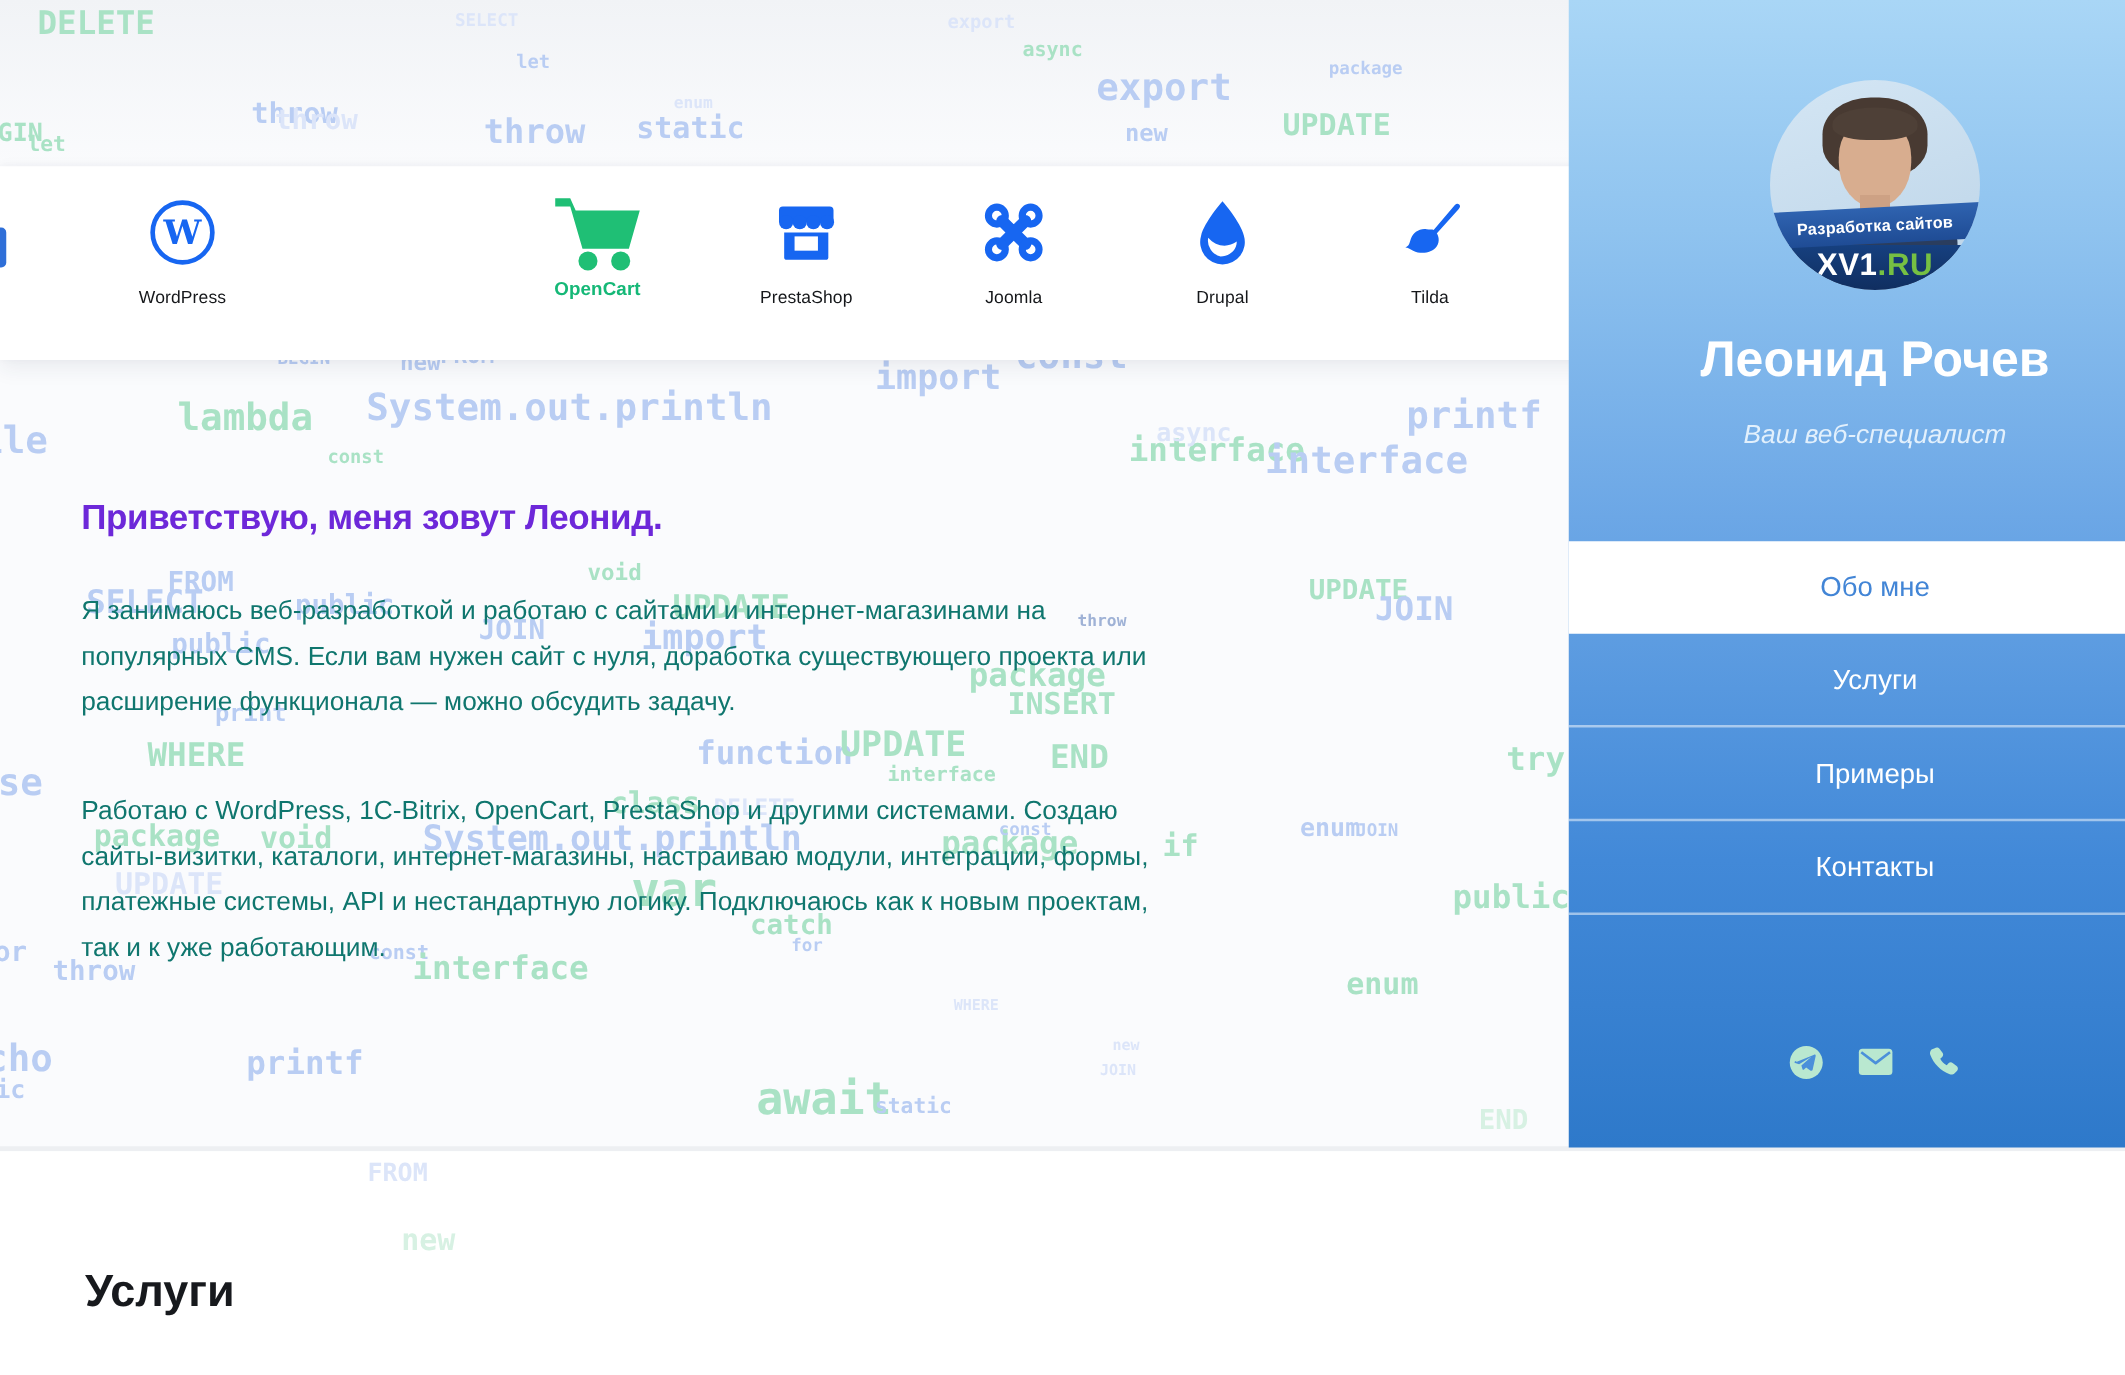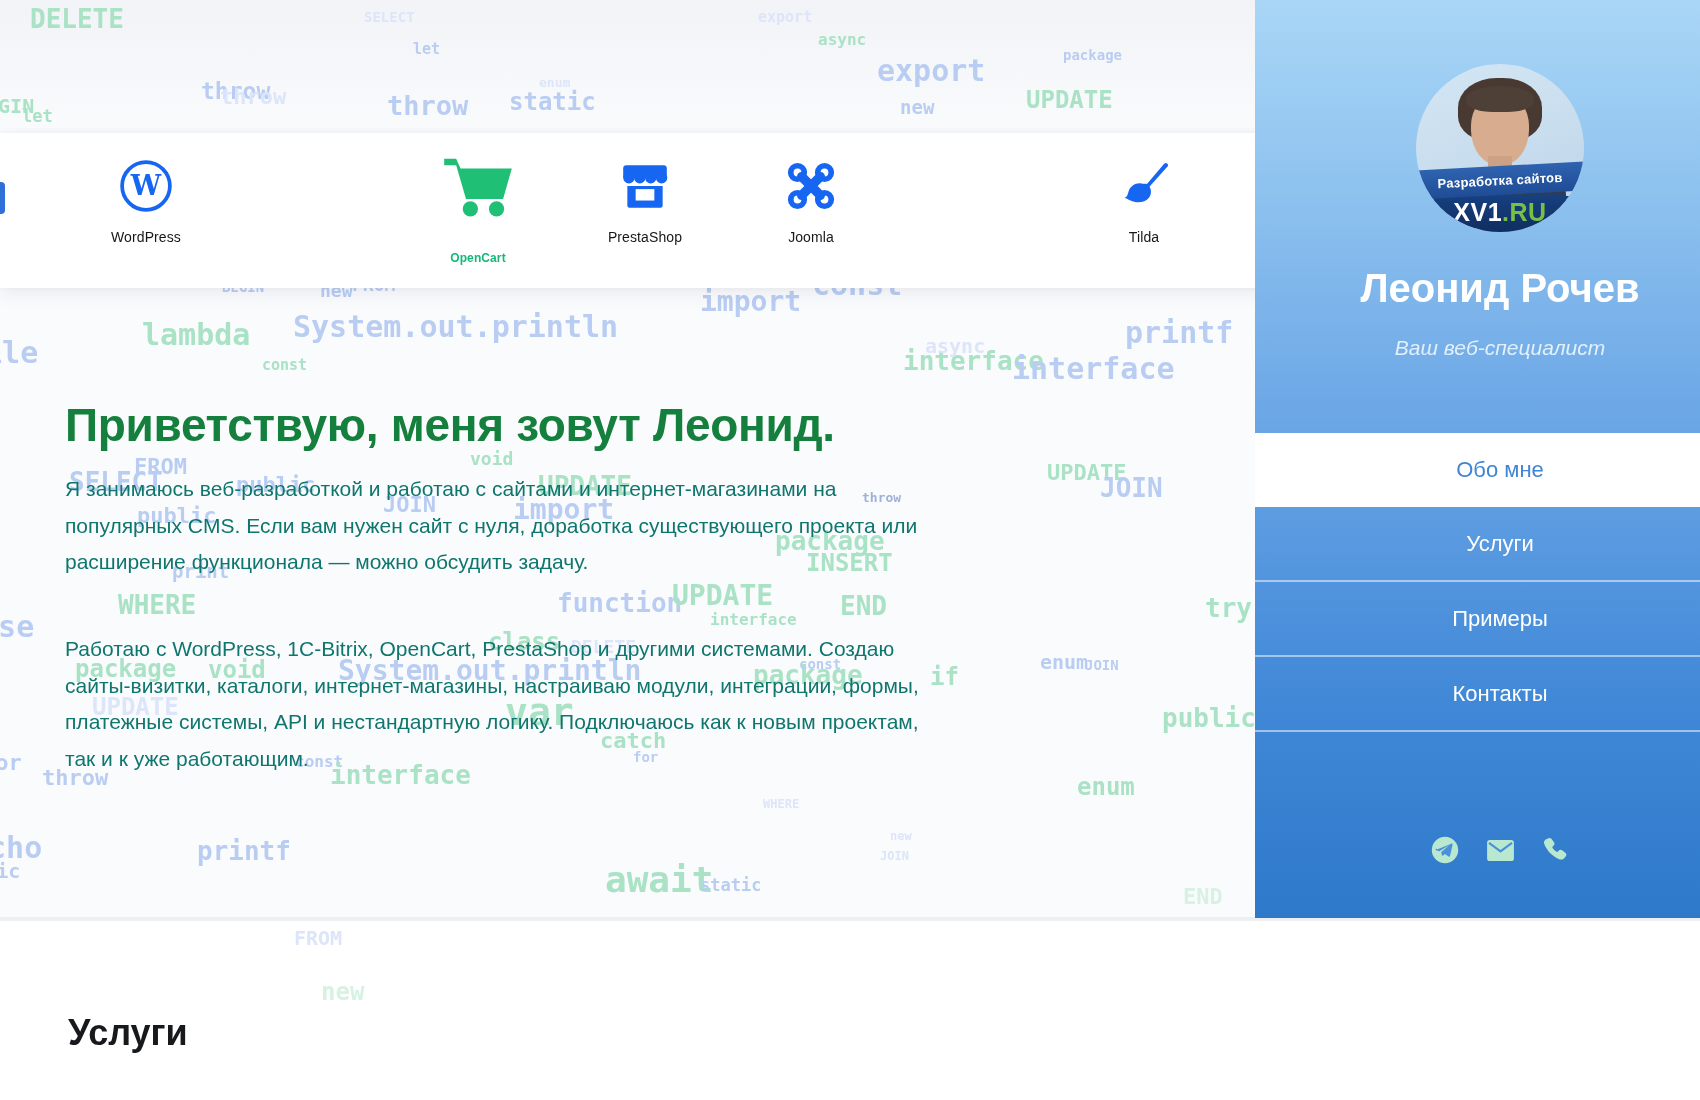--- a/index.html
+++ b/index.html
@@ -20,26 +20,26 @@
   .c-bf{color:#dce5f9;}  
   .c-d{color:#9fb2d6;}   
 
   
   .logo-strip{position:absolute;left:0;top:133px;width:1700px;height:155px;background:#ffffff;
     box-shadow:0 6px 16px rgba(40,55,80,.08), 0 -1px 6px rgba(40,55,80,.04);z-index:4;}
   .logo-item{position:absolute;top:0;width:130px;height:155px;display:flex;flex-direction:column;align-items:center;justify-content:flex-start;cursor:pointer;}
   .logo-icon{width:54px;height:54px;margin-top:26px;display:flex;align-items:center;justify-content:center;}
   .logo-item.active .logo-icon{width:72px;height:72px;margin-top:18px;}
   .logo-label{margin-top:16px;font-size:14px;font-weight:500;color:#15171a;letter-spacing:.1px;}
-  .logo-item.active .logo-label{margin-top:28px;font-size:12px;font-weight:600;color:#15b877;}
+  .logo-item.active .logo-label{margin-top:0;font-size:15px;font-weight:600;color:#15b877;}
   .partial-logo{position:absolute;left:-15px;top:49px;width:20px;height:32px;border-radius:4px;background:#2f6fd8;}
 
   
   .hero-text{position:absolute;left:65px;top:0;z-index:3;}
-  .hero-title{position:absolute;left:0;top:398px;width:1000px;margin:0;font-size:46px;font-weight:700;color:#15803d;letter-spacing:-.3px;white-space:nowrap;}
+  .hero-title{position:absolute;left:0;top:398px;width:1000px;margin:0;font-size:28px;font-weight:700;color:#6d28d9;letter-spacing:-.3px;white-space:nowrap;}
   .hero-p{position:absolute;left:0;width:910px;margin:0;font-size:21px;line-height:36.5px;color:#0f766e;white-space:pre-line;}
   .p1{top:471px;}
   .p2{top:631px;}
   .services-title{position:absolute;left:68px;top:1012px;margin:0;font-size:36px;font-weight:700;color:#17191d;z-index:3;}
 
   
   .sidebar{position:absolute;left:1255px;top:0;width:490px;height:918px;z-index:6;
     background:linear-gradient(180deg,#a9d6f6 0%,#8fc3ef 20%,#6ca7e6 45%,#4289d8 75%,#2e79ca 100%);}
   .avatar{position:absolute;left:161px;top:64px;width:168px;height:168px;border-radius:50%;overflow:hidden;background:linear-gradient(160deg,#d4e6f4,#bcd4e8);}
   .av-hair{position:absolute;left:42px;top:14px;width:84px;height:64px;border-radius:46% 46% 40% 40%;background:#483a32;}
@@ -200,20 +200,29 @@
             <g stroke-width="5.5">
               <circle cx="13" cy="13" r="6.5"></circle>
               <circle cx="39" cy="13" r="6.5"></circle>
               <circle cx="13" cy="39" r="6.5"></circle>
               <circle cx="39" cy="39" r="6.5"></circle>
             </g>
           </svg>
         </div>
         <div class="logo-label">Joomla</div>
       </div>
+      <div class="logo-item" style="left: 913px;">
+        <div class="logo-icon">
+          <svg width="100%" height="100%" viewBox="0 0 52 52">
+            <path d="M26 2C26 2 40 18 42.5 28.5A17.2 17.2 0 1 1 9.5 28.5C12 18 26 2 26 2z" fill="#1766f1"></path>
+            <path d="M15 30c6 7 15 8 22 3 0 7-6 11.5-12.5 11.5A12.5 12.5 0 0 1 15 30z" fill="#fff"></path>
+          </svg>
+        </div>
+        <div class="logo-label">Drupal</div>
+      </div>
       <div class="logo-item" style="left: 1079px;">
         <div class="logo-icon">
           <svg width="100%" height="100%" viewBox="0 0 52 52" fill="#1766f1">
             <path d="M28 25 L45 5q2-2 3.5-.5T48 8L31 27z"></path>
             <path d="M29 24c4 3 5 9 2 13-4 5-12 6-18 3-2.5-1.2-4-2.5-6-2.5 3-1 3.2-3.5 4.2-6.5 1.6-5 7-8.5 12.3-7.5 2 .4 4 0 5.5.5z"></path>
           </svg>
         </div>
         <div class="logo-label">Tilda</div>
       </div>
     </div>

